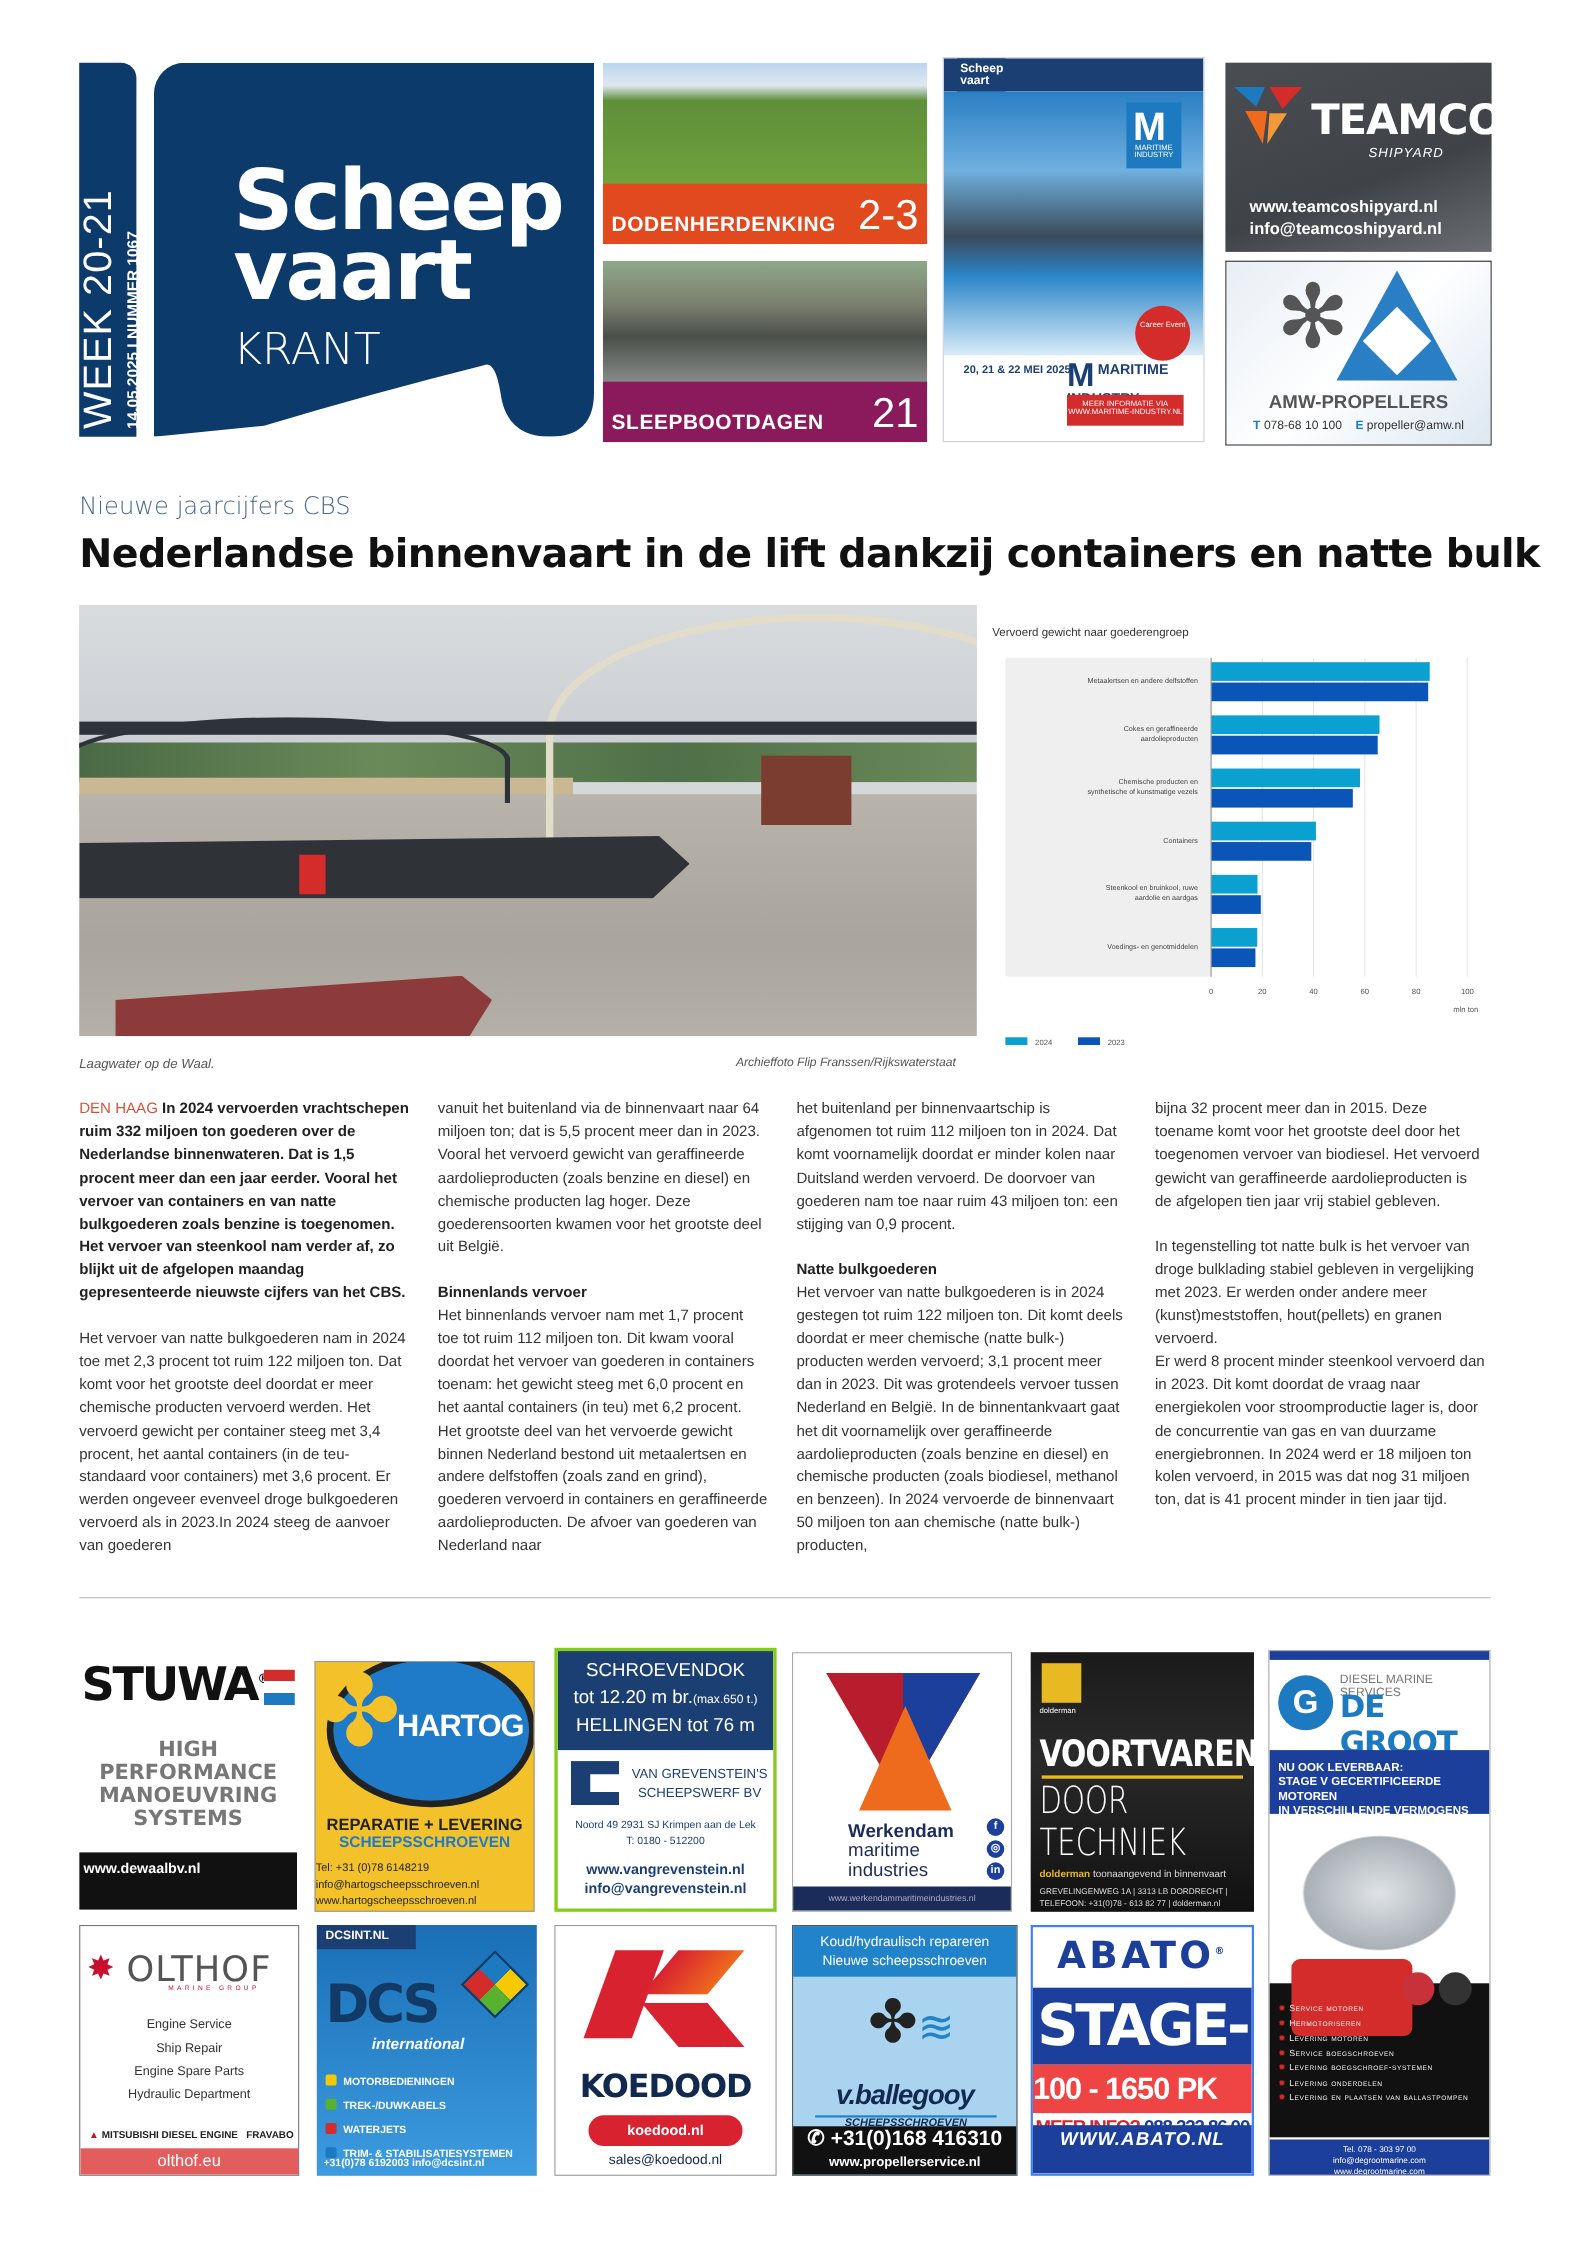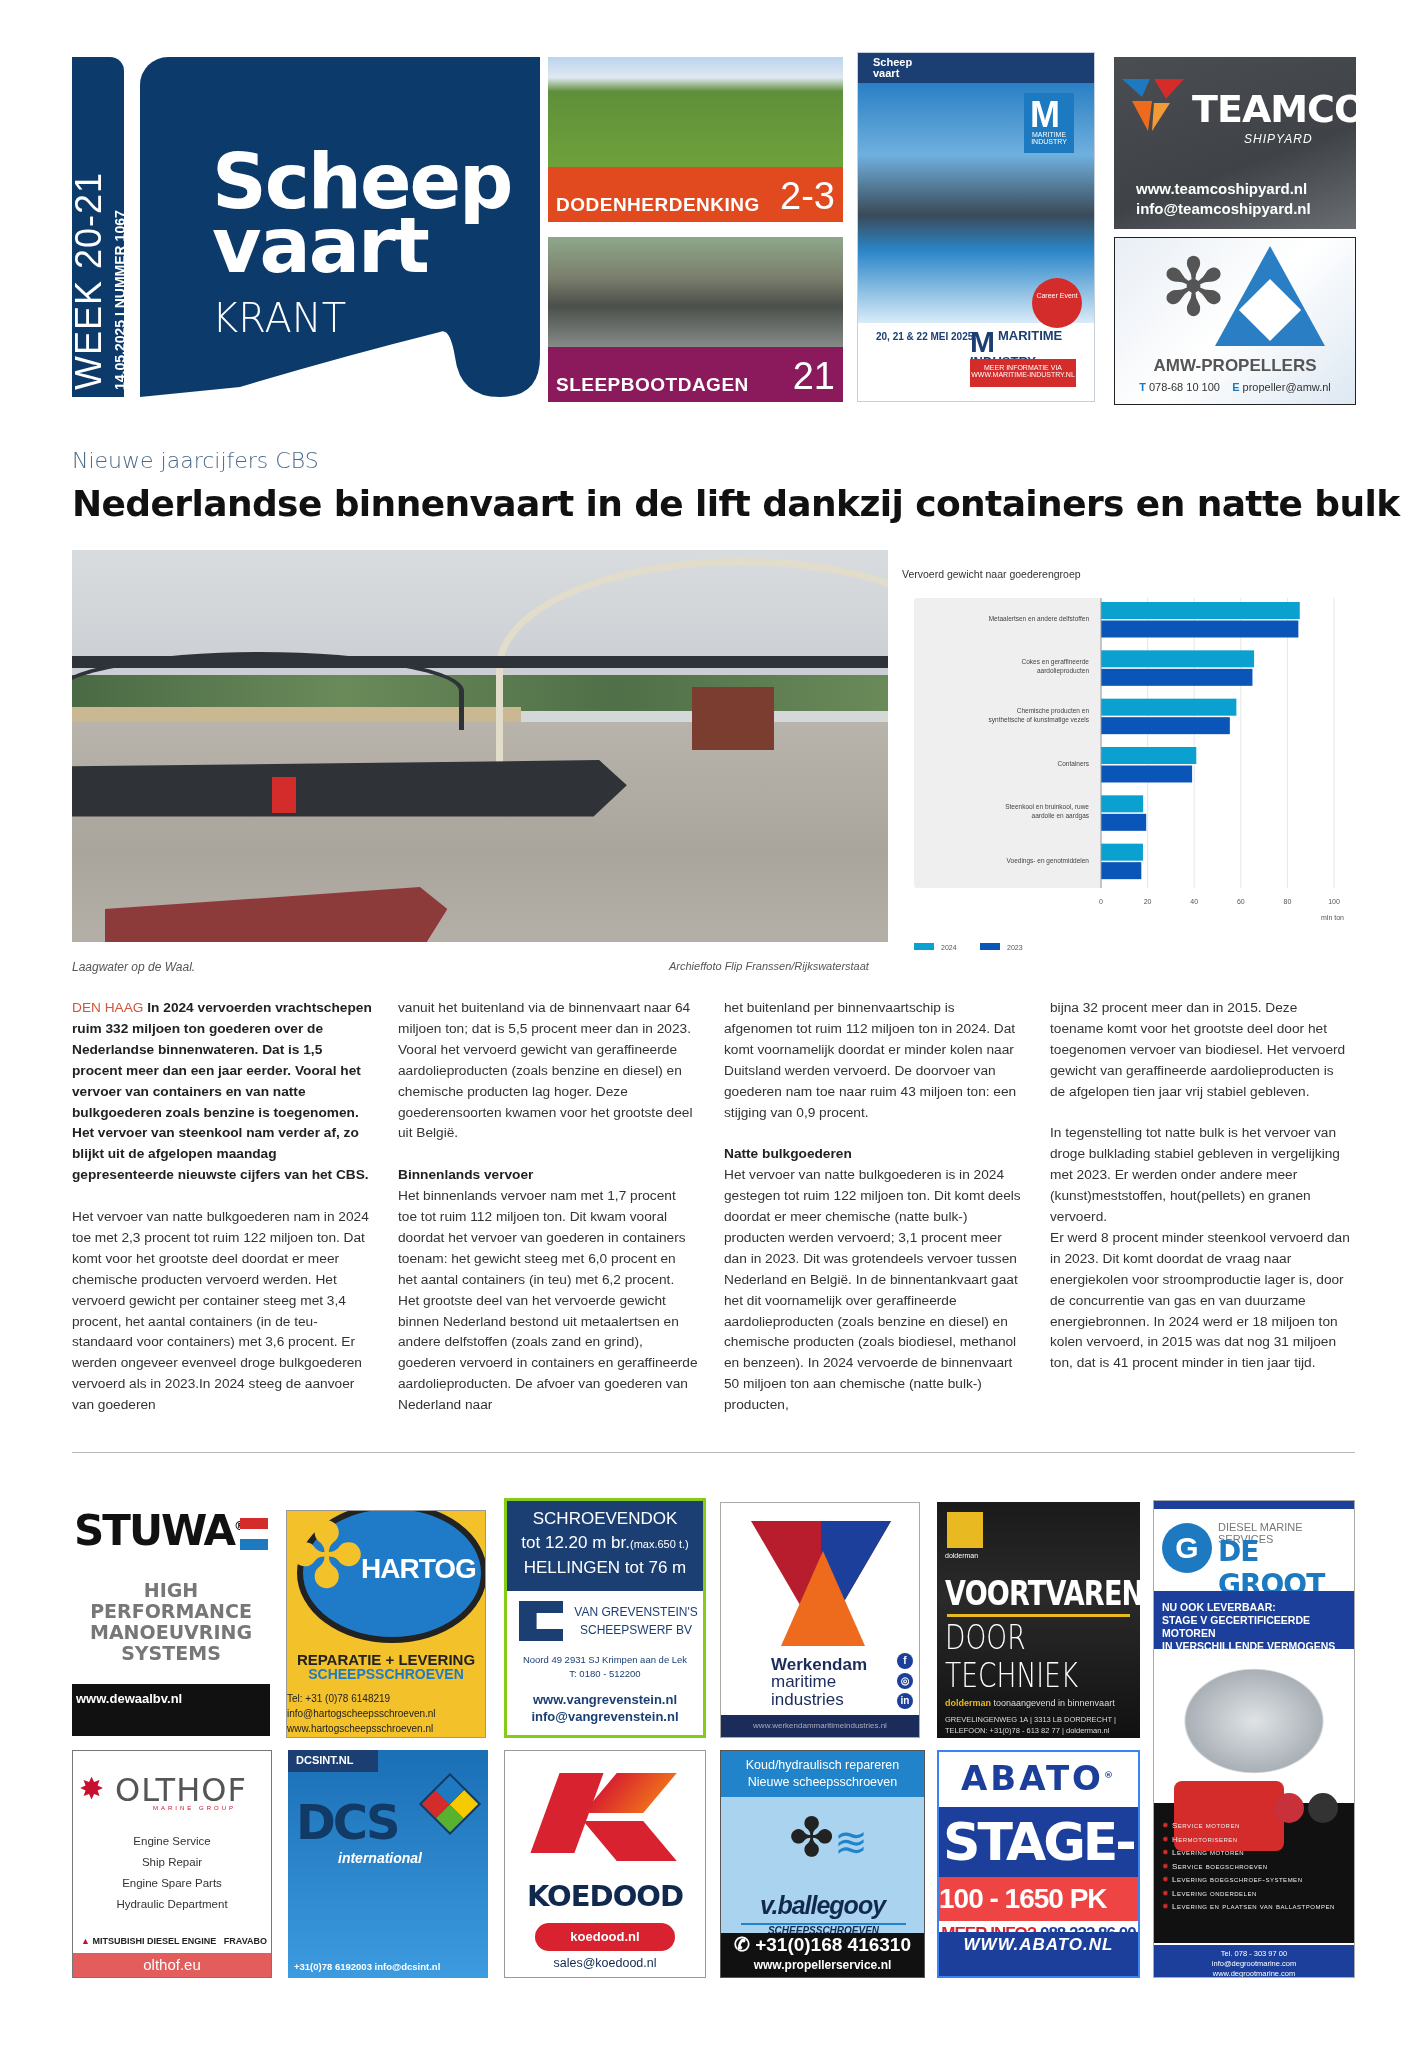--- a/index.html
+++ b/index.html
@@ -442,20 +442,26 @@
   </div>
   <div class="mitsu"><span style="color:#c8102e">▲ </span><span>MITSUBISHI DIESEL ENGINE</span> &nbsp; <span>FRAVABO</span></div>
   <div class="url">olthof.eu</div>
 </div>
 
 <div class="abs ad" id="dcs">
   <div class="tab">DCSINT.NL</div>
   <div class="dia"></div>
   <div class="nm">DCS</div>
   <div class="int">international</div>
+  <ul>
+    <li><span style="background:#f7c900"></span><b>MOTORBEDIENINGEN</b></li>
+    <li><span style="background:#58b12f"></span><b>TREK-/DUWKABELS</b></li>
+    <li><span style="background:#d42b2b"></span><b>WATERJETS</b></li>
+    <li><span style="background:#1d7ac0"></span><b>TRIM- &amp; STABILISATIESYSTEMEN</b></li>
+  </ul>
   <div class="tel"><span>+31(0)78 6192003</span> <span>info@dcsint.nl</span></div>
 </div>
 
 <div class="abs ad" id="koed">
   <div class="k1"></div>
   <div class="k2"></div>
   <div class="k3"></div>
   <div class="nm">KOEDOOD</div>
   <div class="btn">koedood.nl</div>
   <div class="mail">sales@koedood.nl</div>

